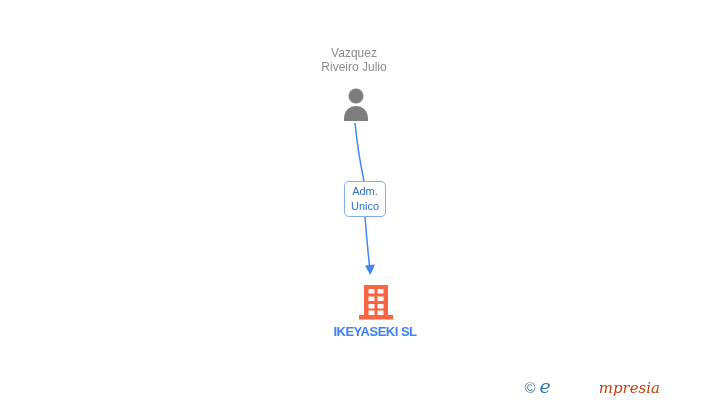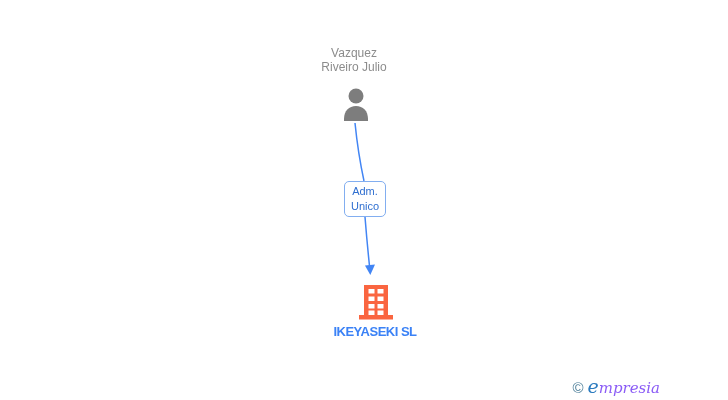--- a/index.html
+++ b/index.html
@@ -102,22 +102,23 @@
     font-family: "DejaVu Serif", serif;
     font-style: italic;
     line-height: 15px;
     white-space: nowrap;
   }
   .watermark .brand-e {
     color: #2b7bbf;
     font-size: 19px;
   }
   .watermark .brand-rest {
-    color: #8b5cf6;
+    color: #c2410c;
     font-size: 15px;
+    margin-left: 48px;
   }
 </style>
 </head>
 <body>
 
 <div class="canvas">
 
   <svg class="connector-layer" width="728" height="400" viewBox="0 0 728 400" xmlns="http://www.w3.org/2000/svg">
     <path d="M 355 123 Q 358 153 364 181" fill="none" stroke-width="1.5" stroke="#4285f4"></path>
     <path d="M 365 217 Q 367 242 369.5 266" fill="none" stroke-width="1.5" stroke="#4285f4"></path>

